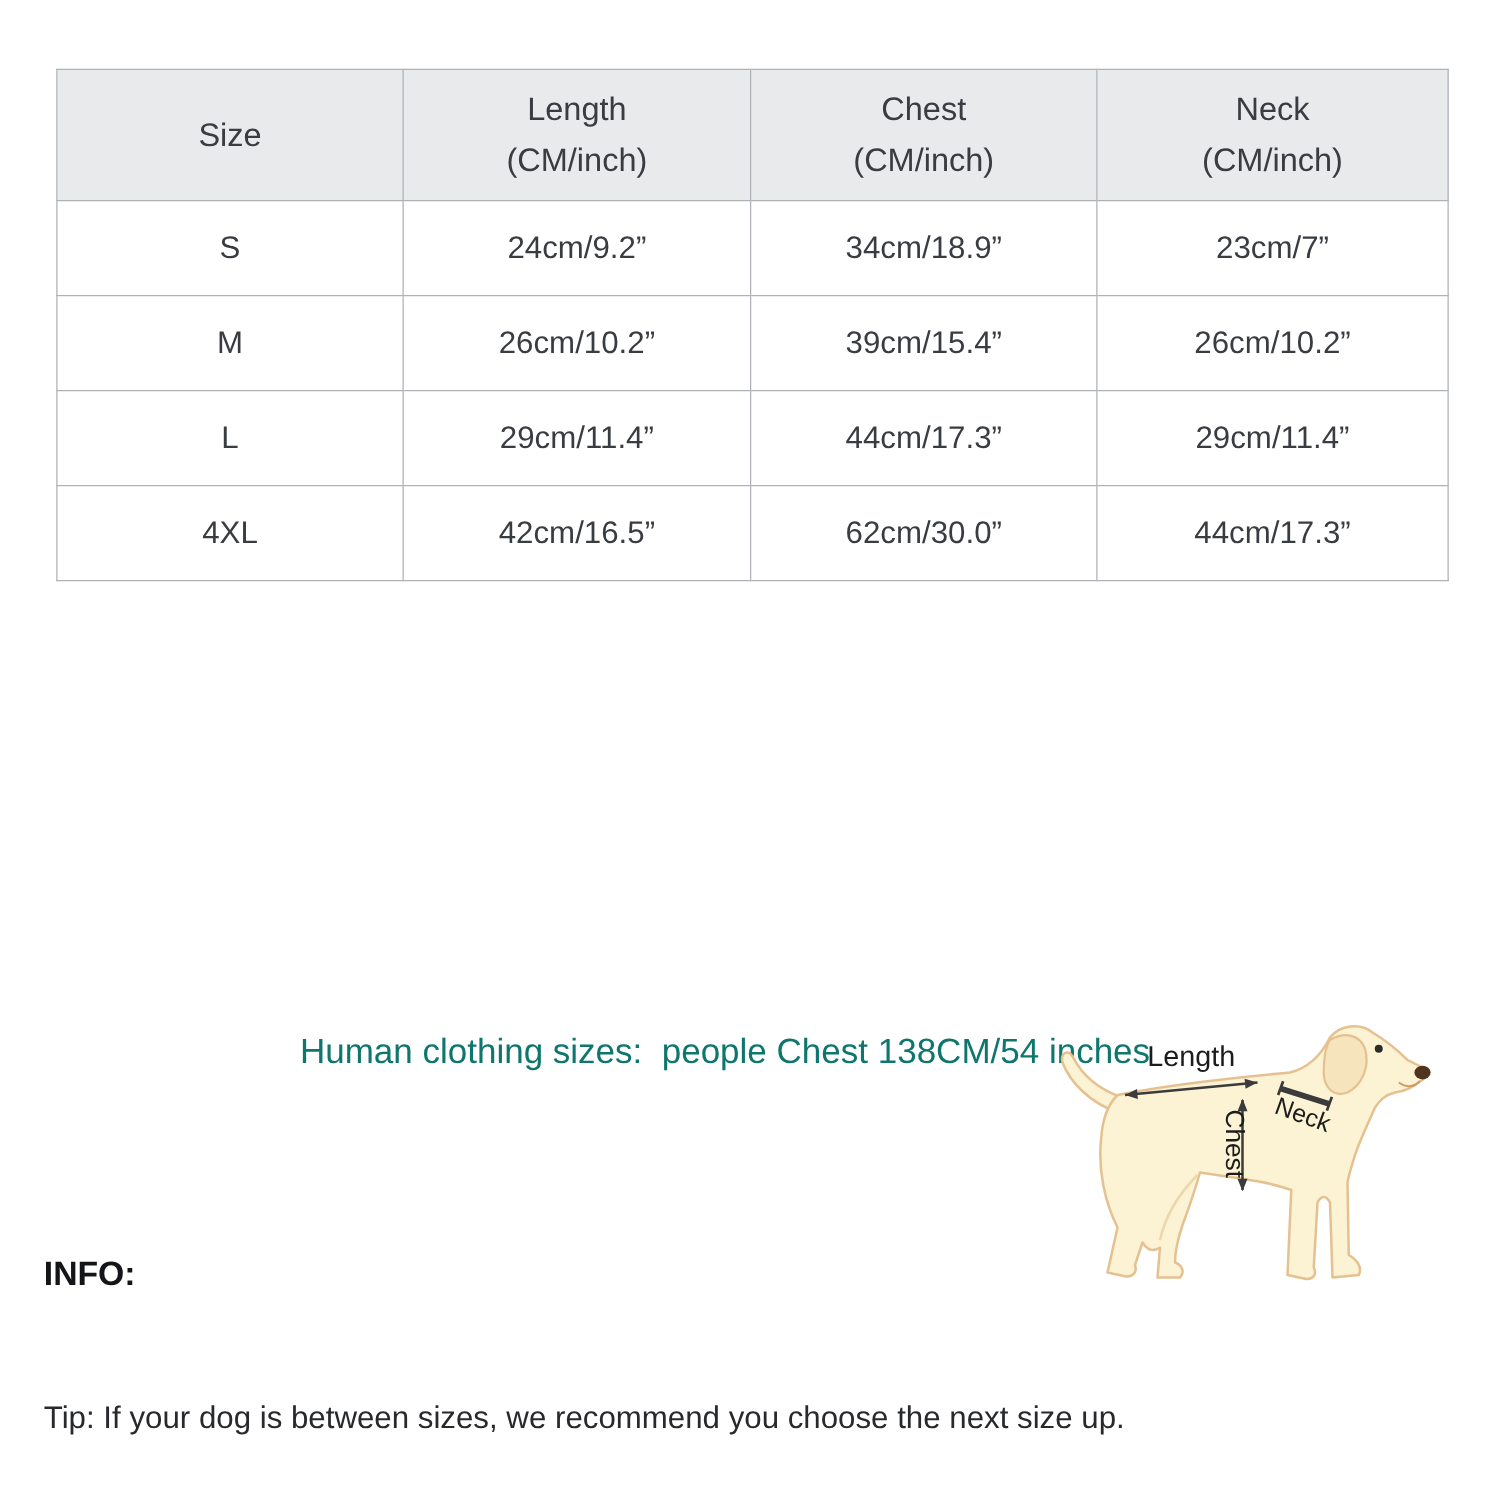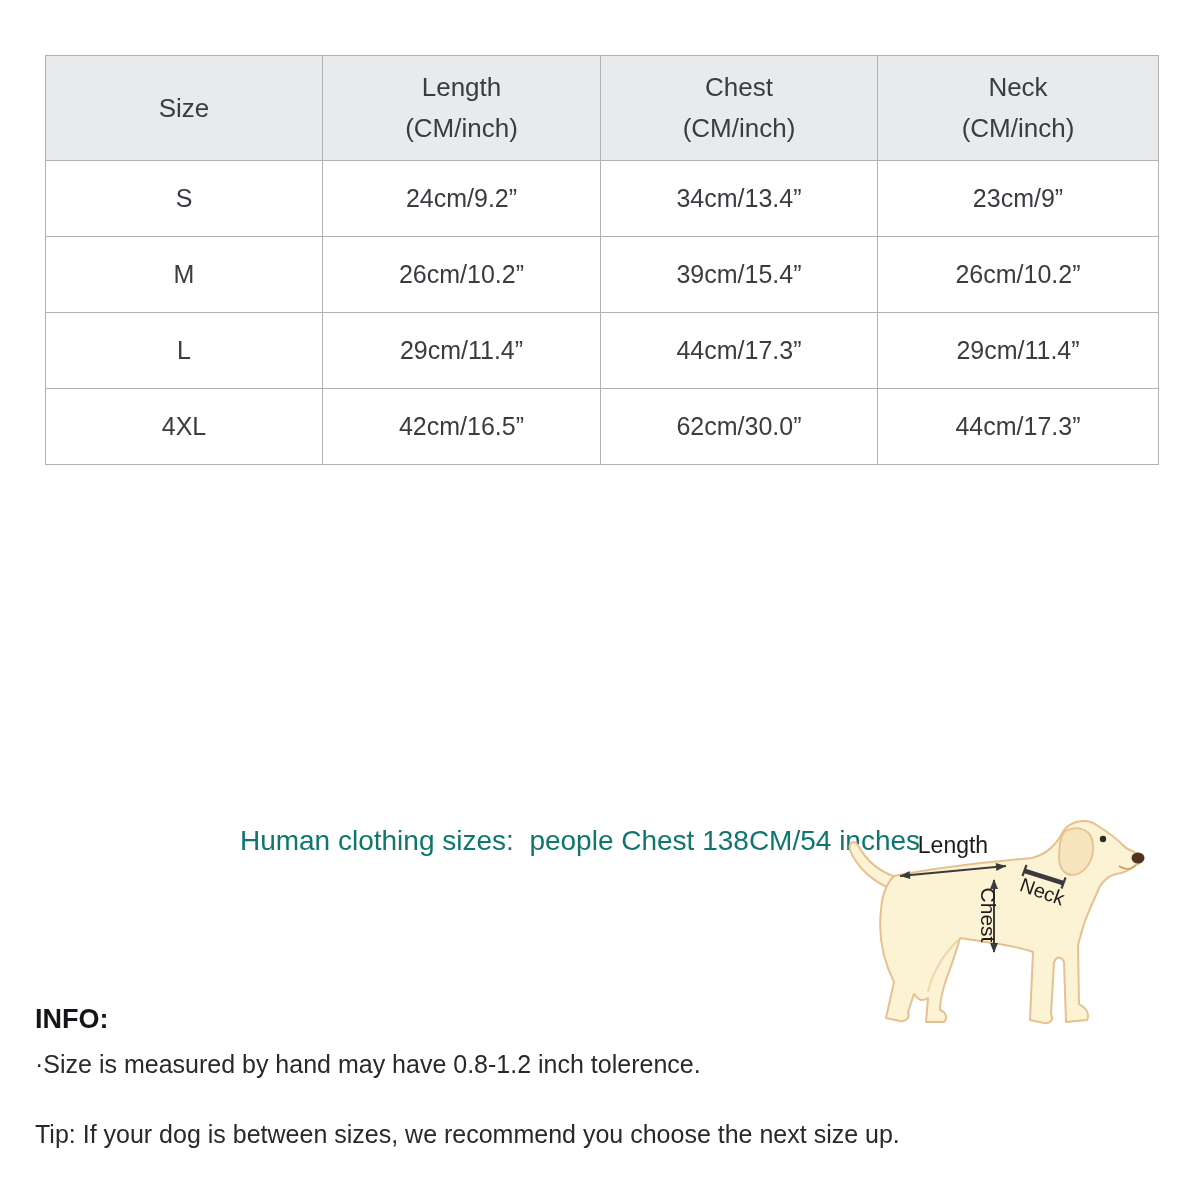--- a/index.html
+++ b/index.html
@@ -65,22 +65,22 @@
         <th>
           <span class="line">Neck</span>
             <span class="line">(CM/inch)</span>
         </th>
       </tr>
     </thead>
     <tbody>
       <tr>
         <td>S</td>
         <td>24cm/9.2”</td>
-        <td>34cm/13.4”</td>
-        <td>23cm/9”</td>
+        <td>34cm/18.9”</td>
+        <td>23cm/7”</td>
       </tr>
       <tr>
         <td>M</td>
         <td>26cm/10.2”</td>
         <td>39cm/15.4”</td>
         <td>26cm/10.2”</td>
       </tr>
       <tr>
         <td>L</td>
         <td>29cm/11.4”</td>
@@ -136,16 +136,15 @@
 
     <g stroke="#3b3b3b">
       <line x1="189" y1="59" x2="227" y2="71" stroke-width="4.5"></line>
       <line x1="190.5" y1="53" x2="186.5" y2="64" stroke-width="2.2"></line>
       <line x1="229.5" y1="65.5" x2="225.5" y2="76.5" stroke-width="2.2"></line>
     </g>
     <text x="204" y="86" font-size="20" text-anchor="middle" transform="rotate(20 204 86)">Neck</text>
   </svg>
 
   <div class="info-heading">INFO:</div>
-  <div class="info-line1">·Size is measured by hand may have 0.8-1.2 inch tolerence.</div>
   <div class="info-line2">Tip: If your dog is between sizes, we recommend you choose the next size up.</div>
 
 </div>
 
 </body></html>

